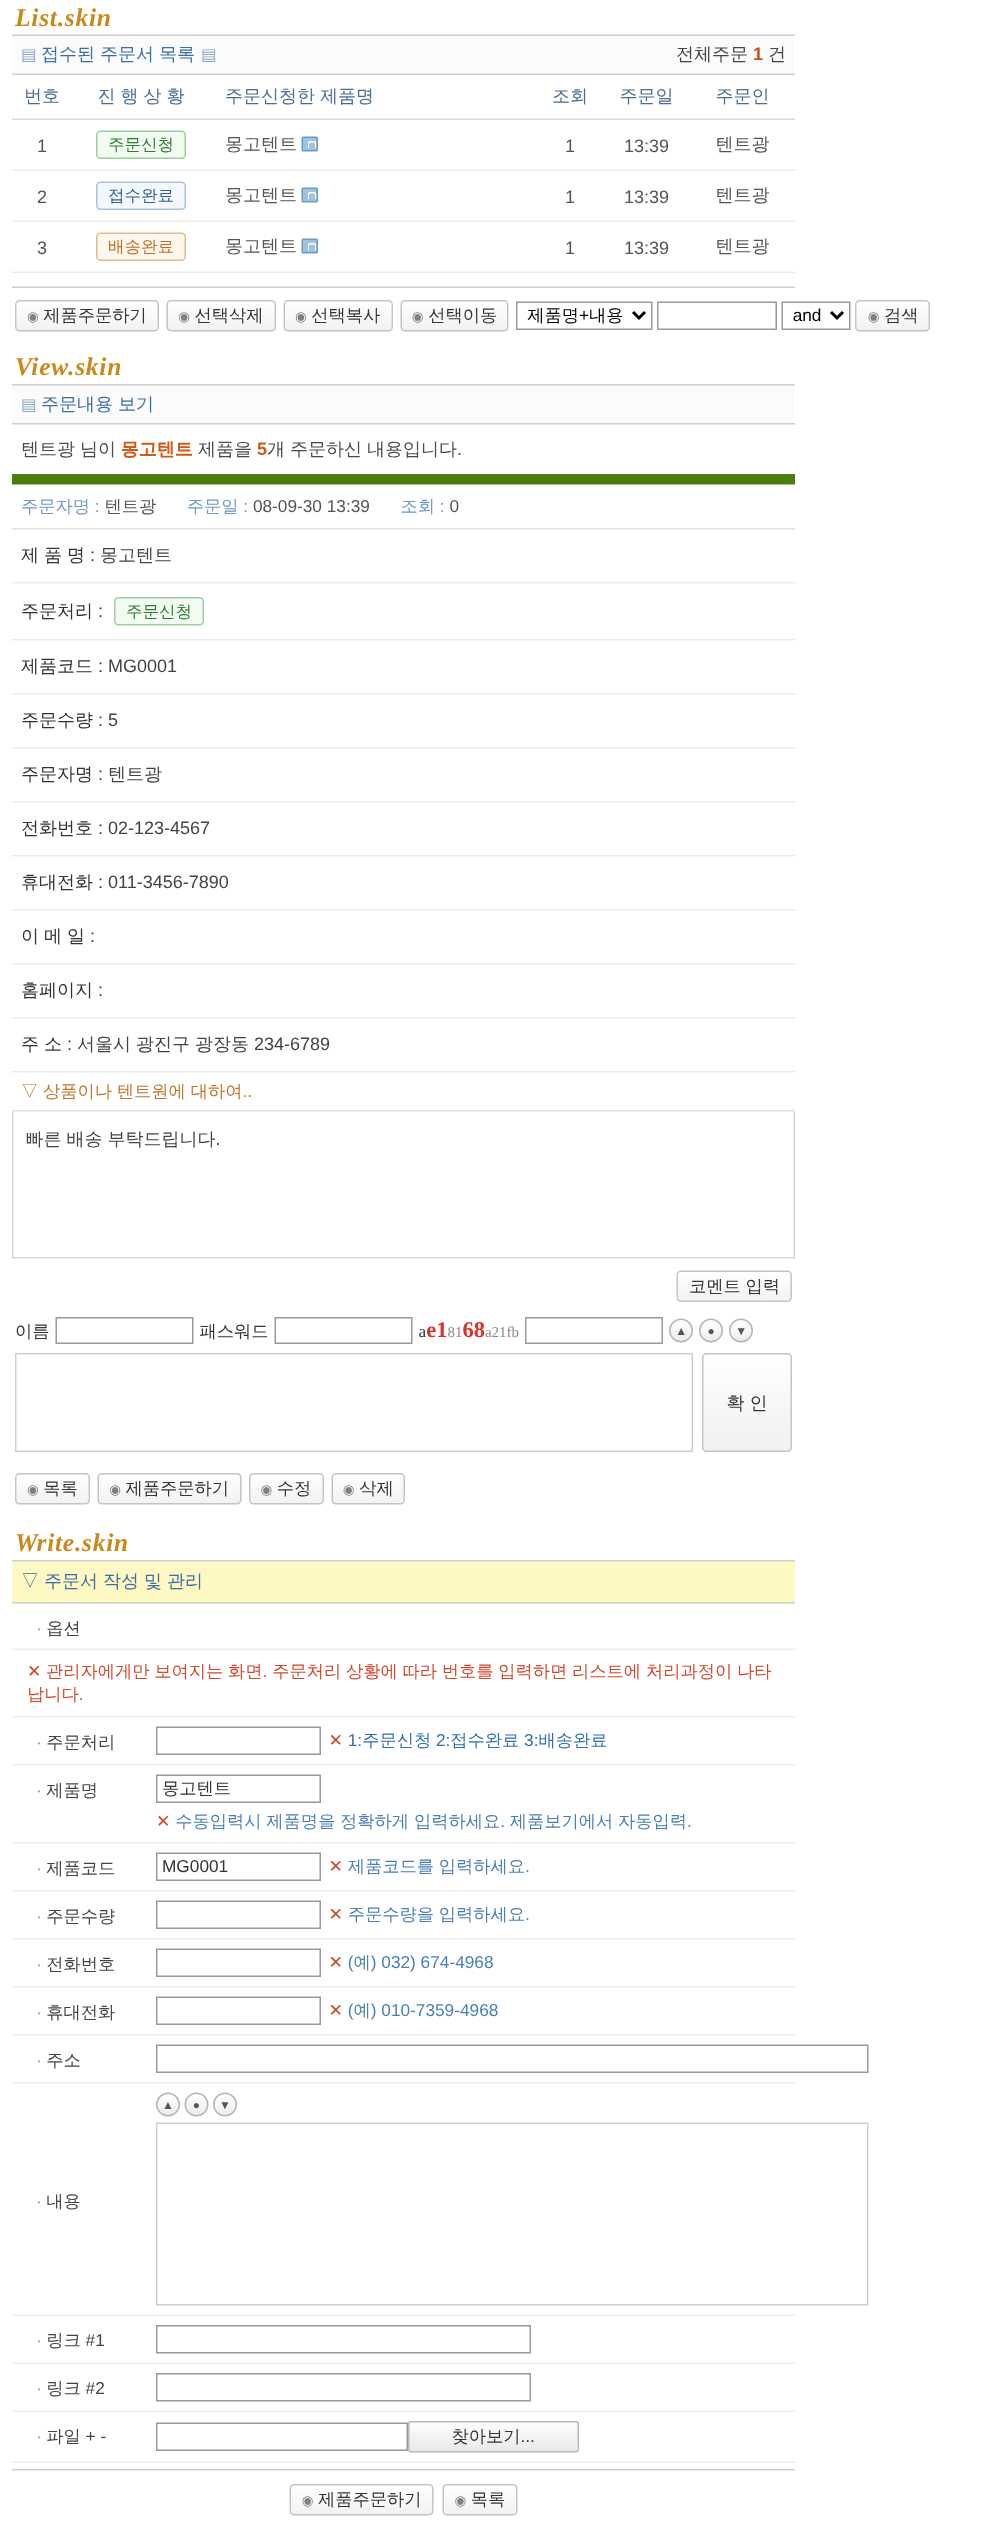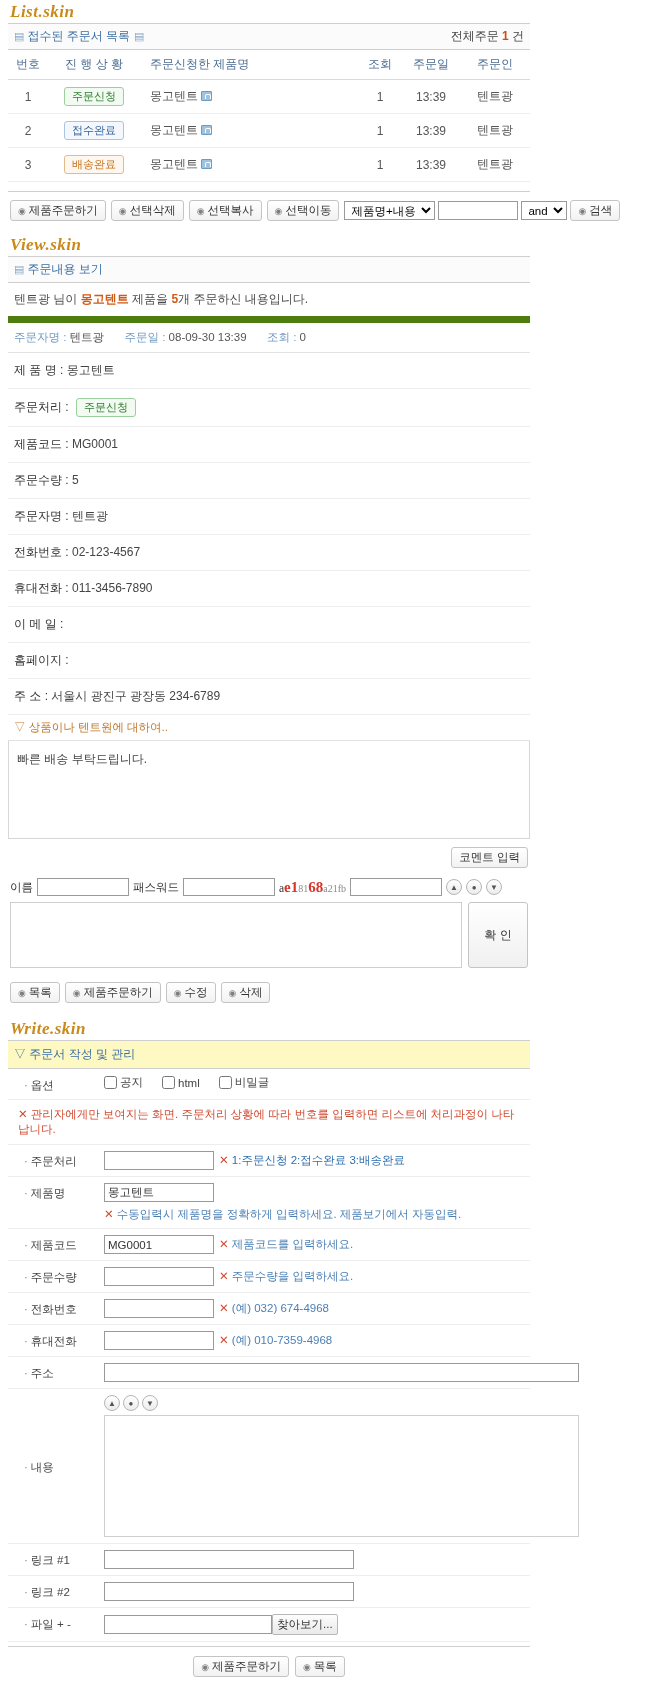--- a/index.html
+++ b/index.html
@@ -216,21 +216,21 @@
     border:1px solid #9a9a9a; background:#fff; height:19px;
     font-family:"Liberation Sans", sans-serif; font-size:11.5px;
     padding:0 3px; color:#333;
   }
   input.w-sm { width:110px; }
   input.w-full { width:475px; }
   input.w-link { width:250px; }
   input.w-file { width:168px; }
   .file-btn {
     border:1px solid #b8b8b8; background:linear-gradient(#fdfdfd,#e9e9e9);
-    padding:2px 4px; font-size:11.5px; color:#333; border-radius:2px; cursor:pointer;
+    padding:2px 28px; font-size:11.5px; color:#333; border-radius:2px; cursor:pointer;
   }
   .editor-wrap { display:flex; flex-direction:column; gap:4px; }
   .editor-tools { display:flex; gap:3px; }
   textarea.weditor {
     width:475px; height:122px; border:1px solid #cfcfcf; background:#fff;
     font-family:"Liberation Sans", sans-serif; font-size:12px; resize:none;
   }
   .bottom-bar {
     border-top:1px solid #cfcfcf;
     display:flex; justify-content:center; gap:6px;
@@ -457,34 +457,20 @@
 
   <div class="skin-title second">Write.skin</div>
 
   <div class="w-head">
     <span class="tri">▽</span>
     <span>주문서 작성 및 관리</span>
   </div>
 
   <div class="w-row">
     <div class="w-lbl"><span class="mk">·</span><span>옵션</span></div>
-    <div class="w-val">
-      <label class="chk">
-          <input type="checkbox" style="">
-          <span>공지</span>
-        </label>
-      <label class="chk">
-          <input type="checkbox" style="">
-          <span>html</span>
-        </label>
-      <label class="chk">
-          <input type="checkbox" style="">
-          <span>비밀글</span>
-        </label>
-    </div>
   </div>
 
   <div class="notice-row">
     <span class="x">✕</span><span>관리자에게만 보여지는 화면. 주문처리 상황에 따라 번호를 입력하면 리스트에 처리과정이 나타납니다.</span>
   </div>
 
   <div class="w-row">
     <div class="w-lbl"><span class="mk">·</span><span>주문처리</span></div>
     <div class="w-val">
       <input class="wtxt w-sm" type="text" value="" style="">

